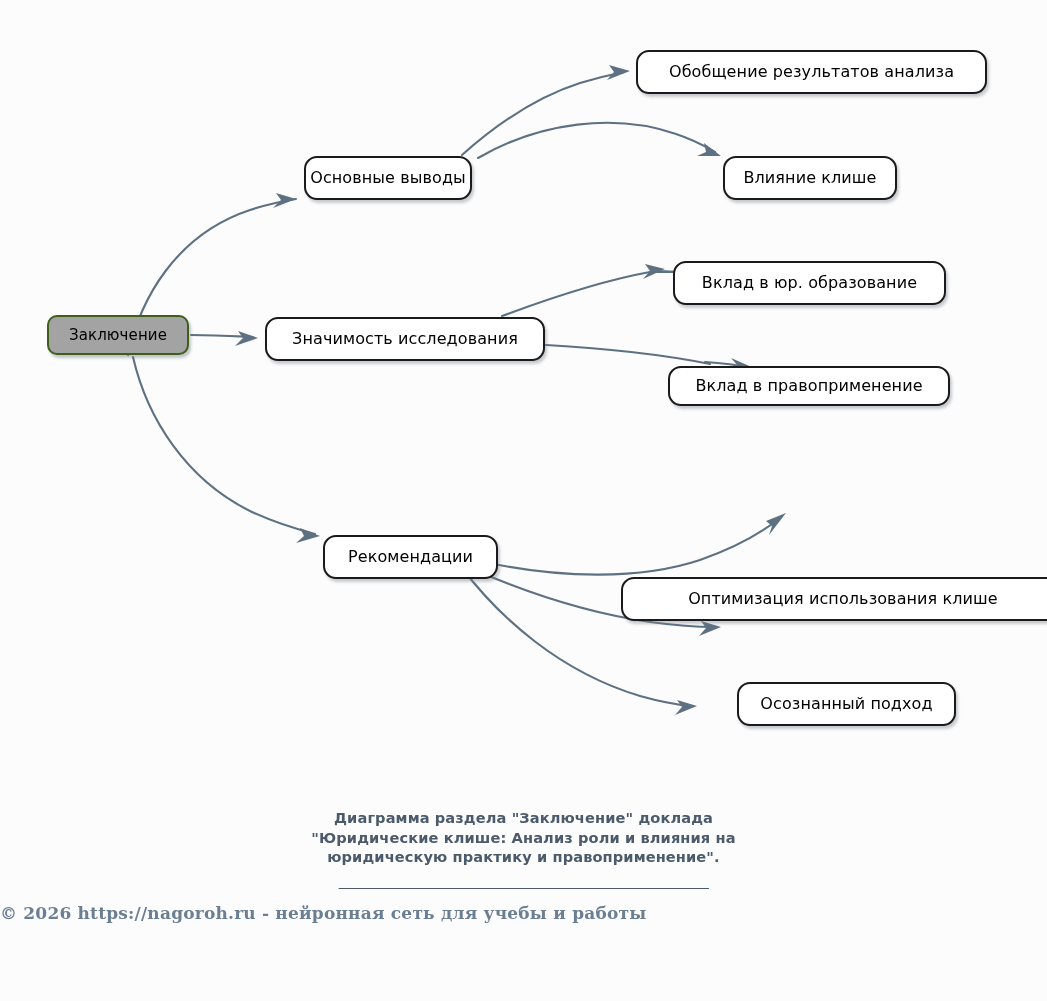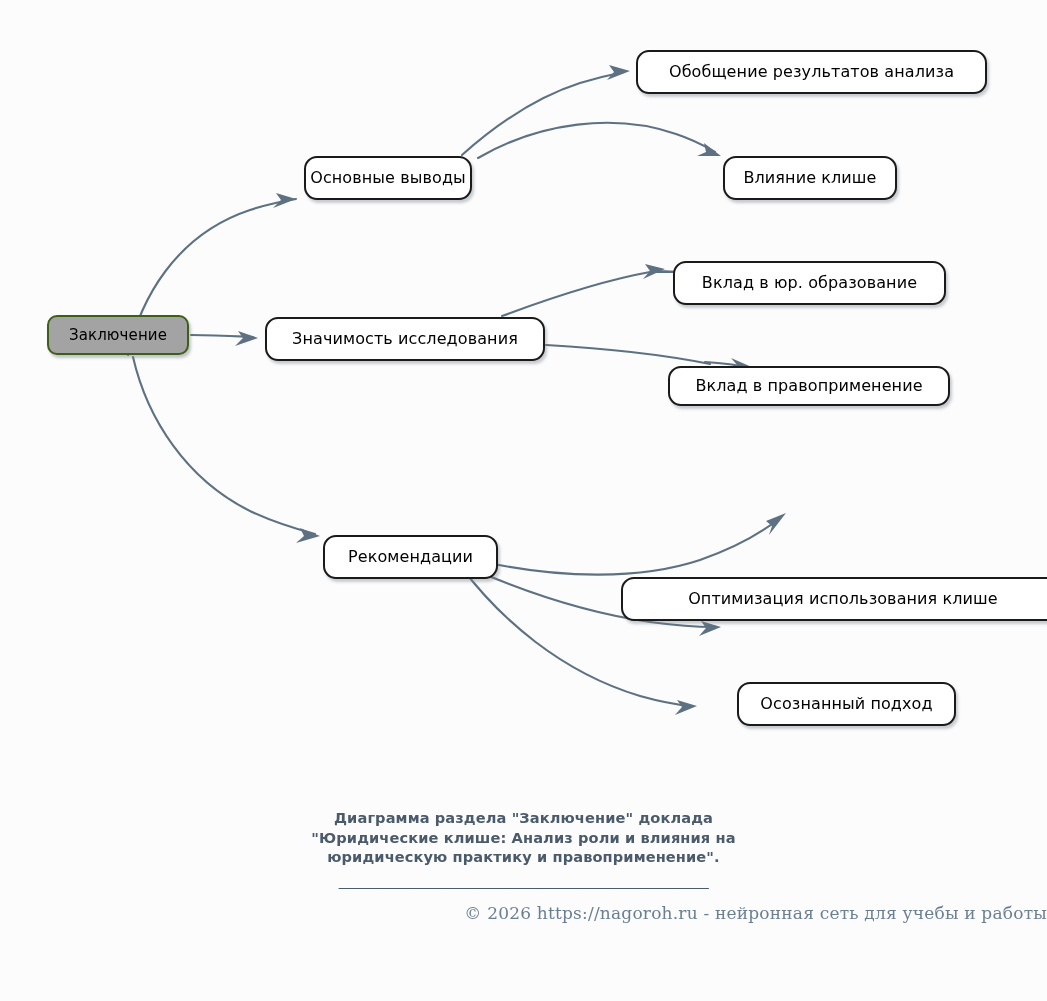--- a/index.html
+++ b/index.html
@@ -87,25 +87,26 @@
     font-size: 14px;
     letter-spacing: -0.4px;
     overflow: hidden;
     white-space: nowrap;
   }
   #footer {
     position: absolute;
     left: 0;
     top: 903px;
     width: 1047px;
-    text-align: right;
+    text-align: left;
     color: #6b7f93;
     font-family: "DejaVu Serif", serif;
     font-size: 17px;
     letter-spacing: 0.2px;
+    font-weight: bold;
   }
 </style>
 </head>
 <body>
 
 <div id="canvas">
 
   <svg id="edges" viewBox="0 0 1047 1001" width="1047" height="1001">
 
     <g>

